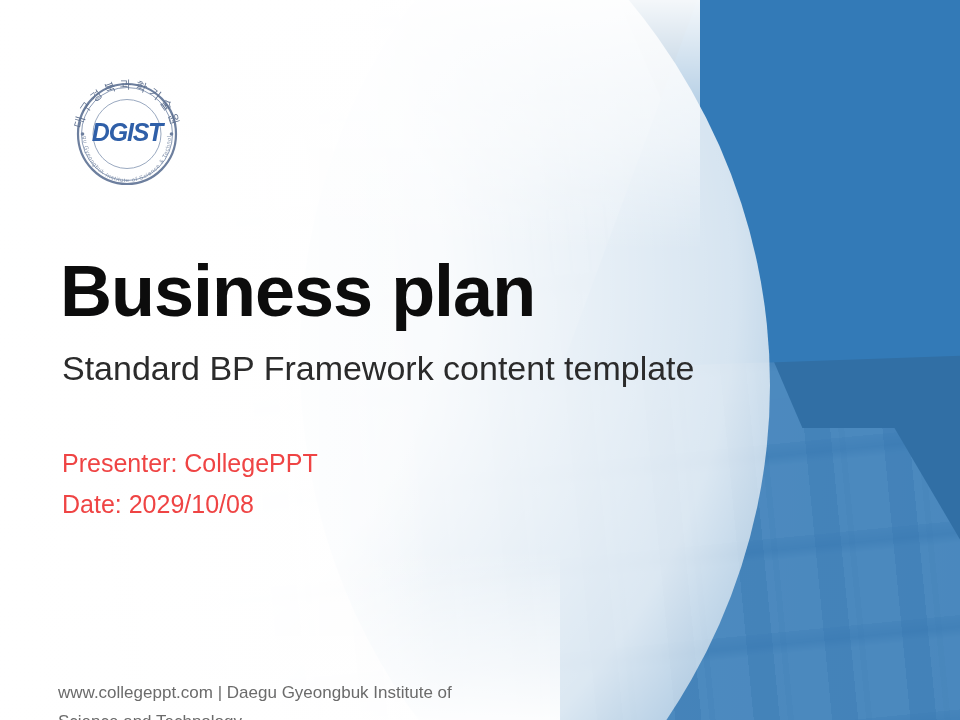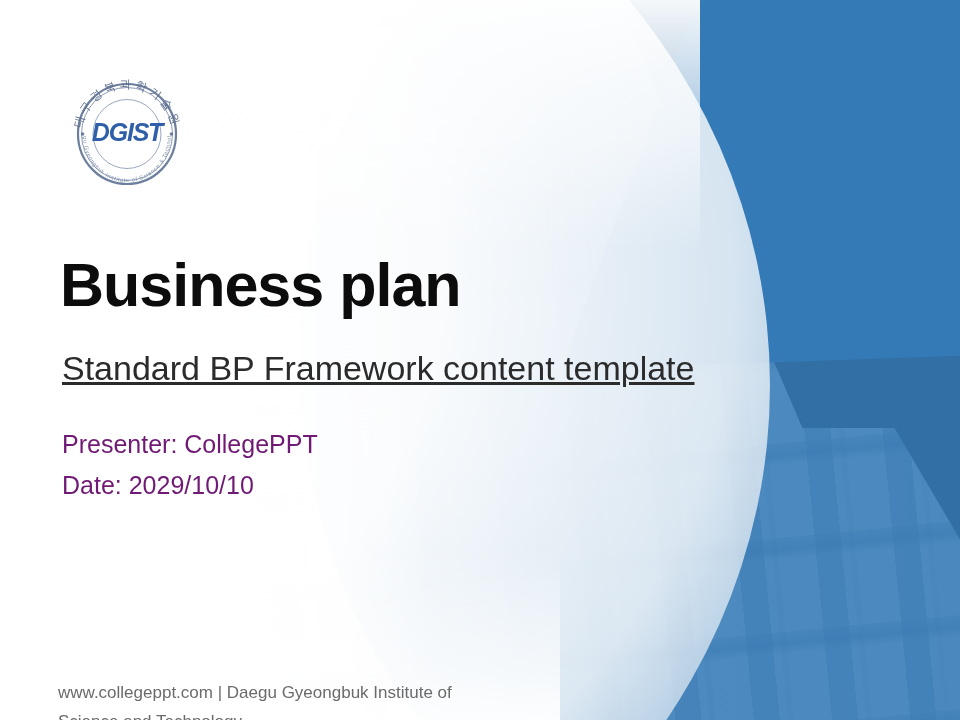--- a/index.html
+++ b/index.html
@@ -192,43 +192,42 @@
   .logo {
     position: absolute;
     left: 68px; top: 76px;
     width: 118px; height: 112px;
   }
 
   
   .title {
     position: absolute;
     left: 60px; top: 255px;
-    font-size: 61px;
+    font-size: 72px;
     font-weight: 700;
     color: #0c0c0c;
     letter-spacing: -1px;
     line-height: 1.0;
     white-space: nowrap;
   }
   .subtitle {
     position: absolute;
     left: 62px; top: 350px;
     font-size: 34px;
     font-weight: 400;
     color: #2b2b2b;
     line-height: 1.1;
     white-space: nowrap;
-    text-decoration: underline;
   }
   .meta {
     position: absolute;
-    left: 62px; top: 424px;
+    left: 62px; top: 443px;
     font-size: 25px;
     font-weight: 400;
-    color: #701a75;
+    color: #ef4444;
     line-height: 1.62;
   }
   .meta div { white-space: nowrap; }
 
   .footer {
     position: absolute;
     left: 58px; top: 678px;
     width: 420px;
     font-size: 17px;
     font-weight: 400;
@@ -286,18 +285,18 @@
       <text x="59" y="65" text-anchor="middle" font-family="'Liberation Sans', sans-serif" font-size="25" font-weight="700" font-style="italic" fill="#2f5fa8" letter-spacing="-1.2">DGIST</text>
     </svg>
   </div>
 
   <div class="title">Business plan</div>
 
   <div class="subtitle">Standard BP Framework content template</div>
 
   <div class="meta">
     <div>Presenter: CollegePPT</div>
-    <div>Date: 2029/10/10</div>
+    <div>Date: 2029/10/08</div>
   </div>
 
   <div class="footer">www.collegeppt.com | Daegu Gyeongbuk Institute of Science and Technology</div>
 
 </div>
 
 </body></html>

